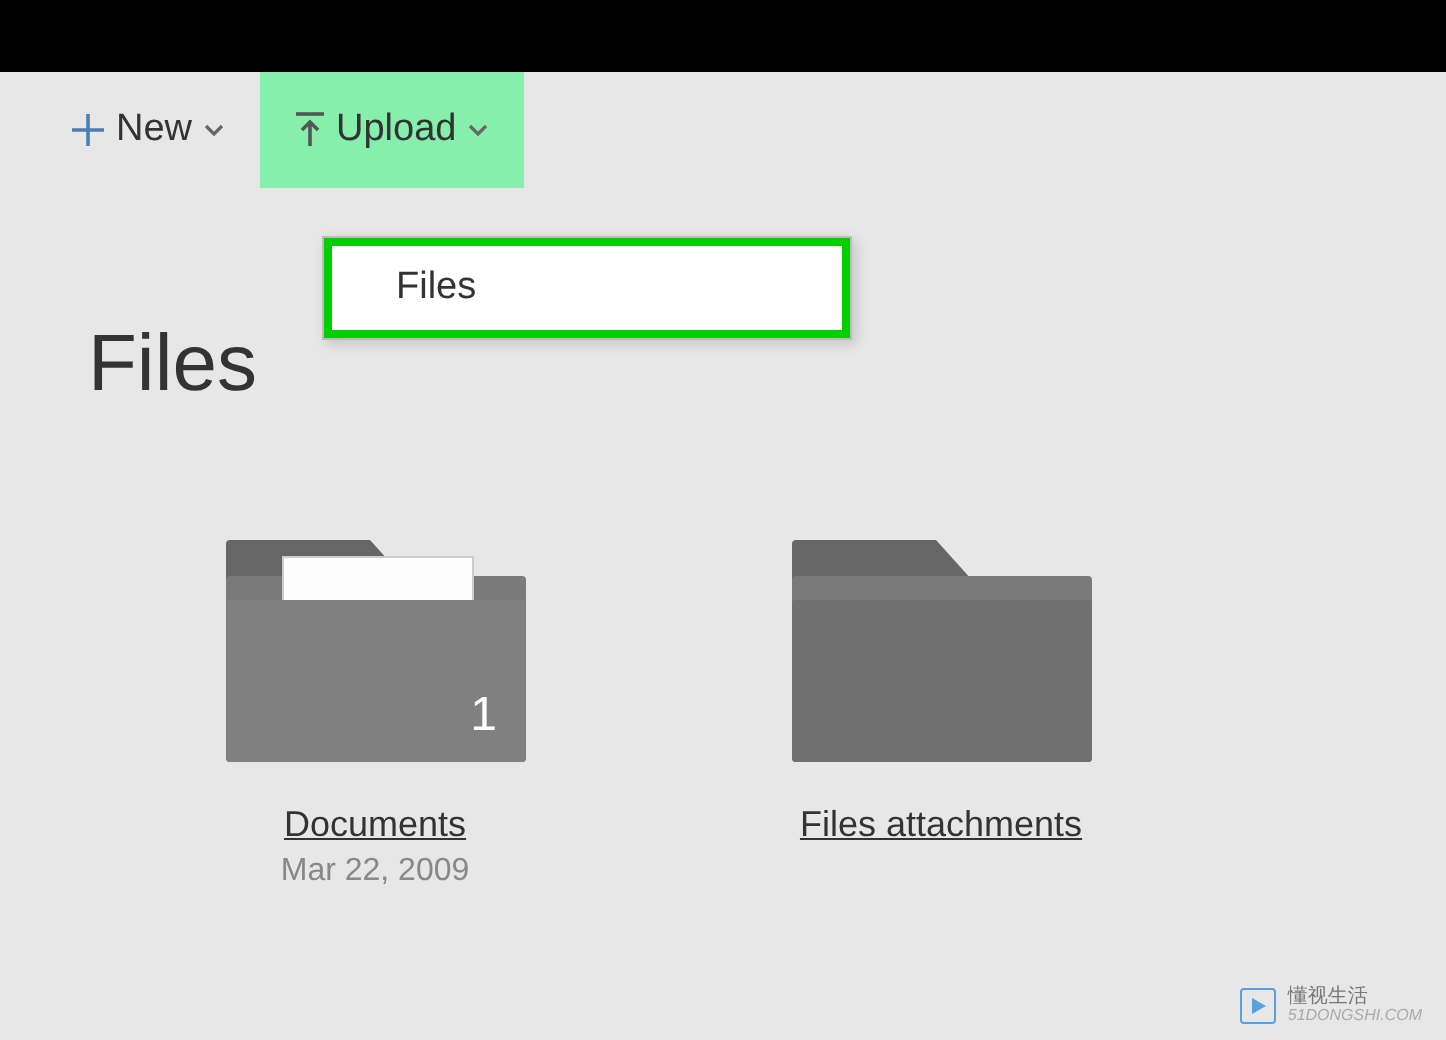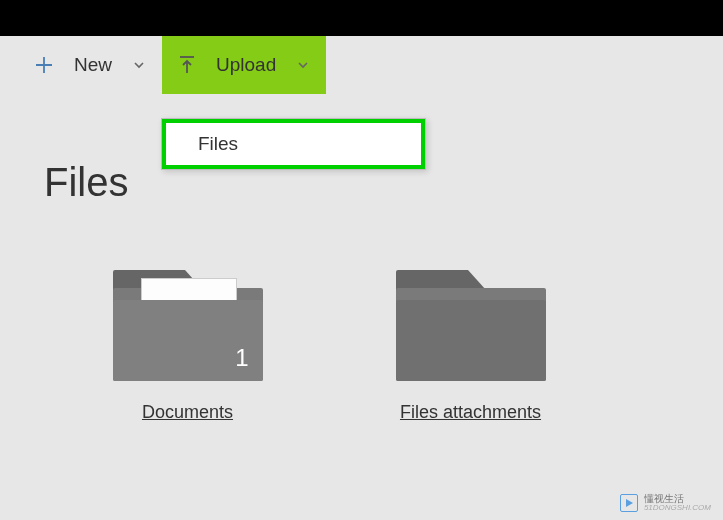--- a/index.html
+++ b/index.html
@@ -22,28 +22,28 @@
     }
     .toolbar {
       display: flex;
       align-items: stretch;
       padding-left: 18px;
       height: 58px;
     }
     .toolbar-btn {
       display: flex;
       align-items: center;
-      gap: 20px;
+      gap: 4px;
       padding: 0 16px;
       font-size: 19px;
       color: #333;
       cursor: pointer;
     }
     .toolbar-btn.active {
-      background: #84cc16;
+      background: #86efac;
     }
     .plus-icon svg, .upload-arrow svg {
       display: block;
     }
     .chevron svg {
       display: block;
     }
     .dropdown {
       position: absolute;
       left: 161px;
@@ -235,20 +235,21 @@
 <div class="folders">
   <div class="folder-item">
     <div class="folder-icon">
       <div class="folder-tab"></div>
       <div class="folder-body"></div>
       <div class="folder-paper"></div>
       <div class="folder-front"></div>
       <div class="folder-count">1</div>
     </div>
     <div class="folder-name">Documents</div>
+    <div class="folder-date">Mar 22, 2009</div>
   </div>
   <div class="folder-item">
     <div class="folder-icon">
       <div class="folder-tab"></div>
       <div class="folder-body"></div>
       <div class="folder-front darker"></div>
     </div>
     <div class="folder-name">Files attachments</div>
   </div>
 </div>

